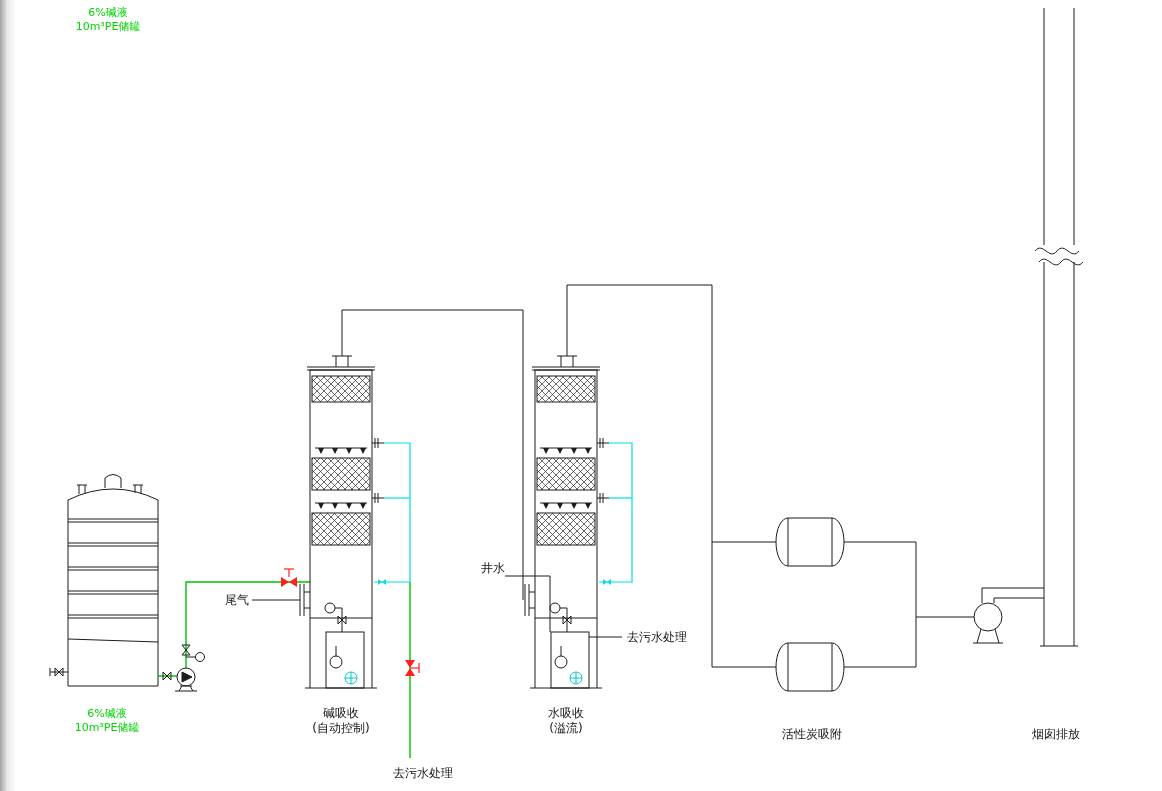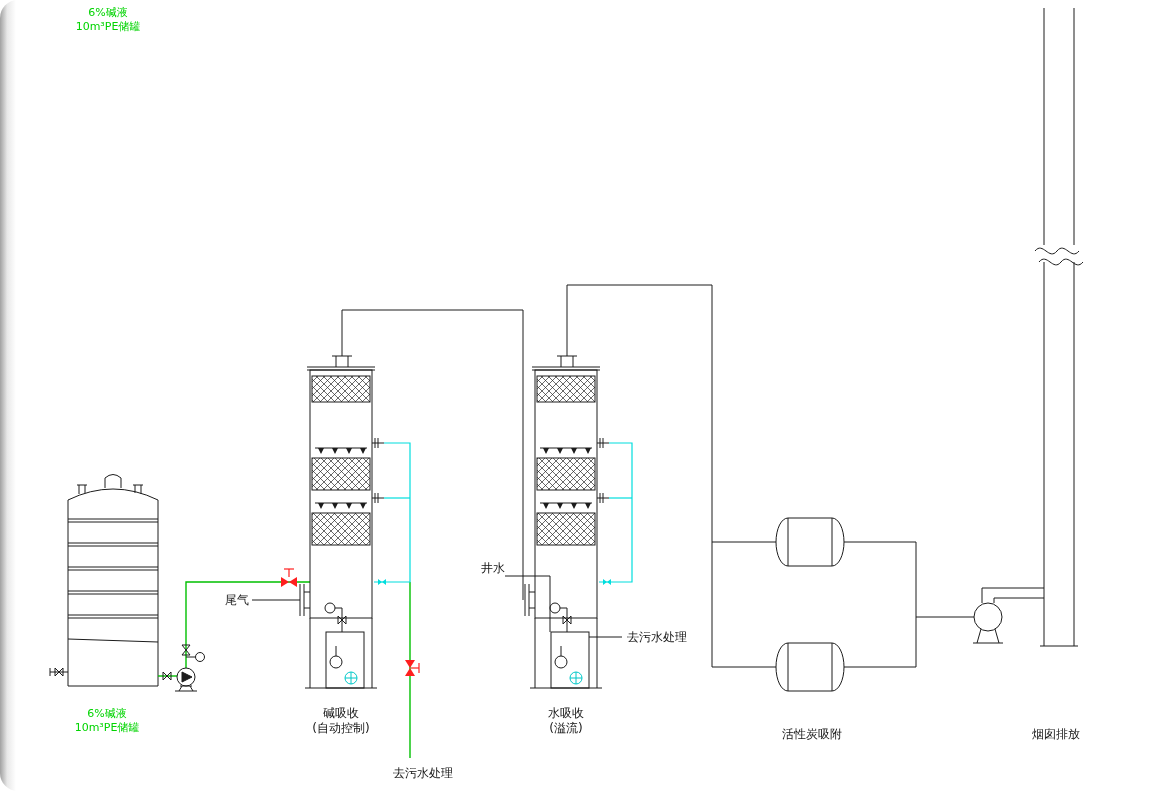--- a/index.html
+++ b/index.html
@@ -1,17 +1,17 @@
 <!DOCTYPE html>
 <html><head>
 <meta charset="utf-8">
 <style>
   html,body{margin:0;padding:0;background:#ffffff;}
   .canvas{position:relative;width:1162px;height:791px;background:#ffffff;overflow:hidden;
-          font-family:"DejaVu Sans",sans-serif;border-radius:18px;}
+          font-family:"DejaVu Sans",sans-serif;}
   .edge-shadow{position:absolute;left:0;top:0;width:16px;height:791px;
      background:linear-gradient(to right, rgba(130,130,130,.75), rgba(190,190,190,.35) 45%, rgba(255,255,255,0));
      pointer-events:none;}
   svg{position:absolute;left:0;top:0;}
   .lbl{fill:#161616;stroke:none;font-size:12px;font-family:"DejaVu Sans",sans-serif;}
   .lbl-mid{text-anchor:middle;}
   .lbl-green{fill:#00d400;stroke:none;font-size:11px;font-family:"DejaVu Sans",sans-serif;text-anchor:middle;}
   .pipe-black{stroke:#1c1c1c;fill:none;stroke-width:1;}
   .pipe-green{stroke:#00c000;fill:none;stroke-width:1.4;}
   .pipe-cyan{stroke:#00dede;fill:none;stroke-width:1.2;}

